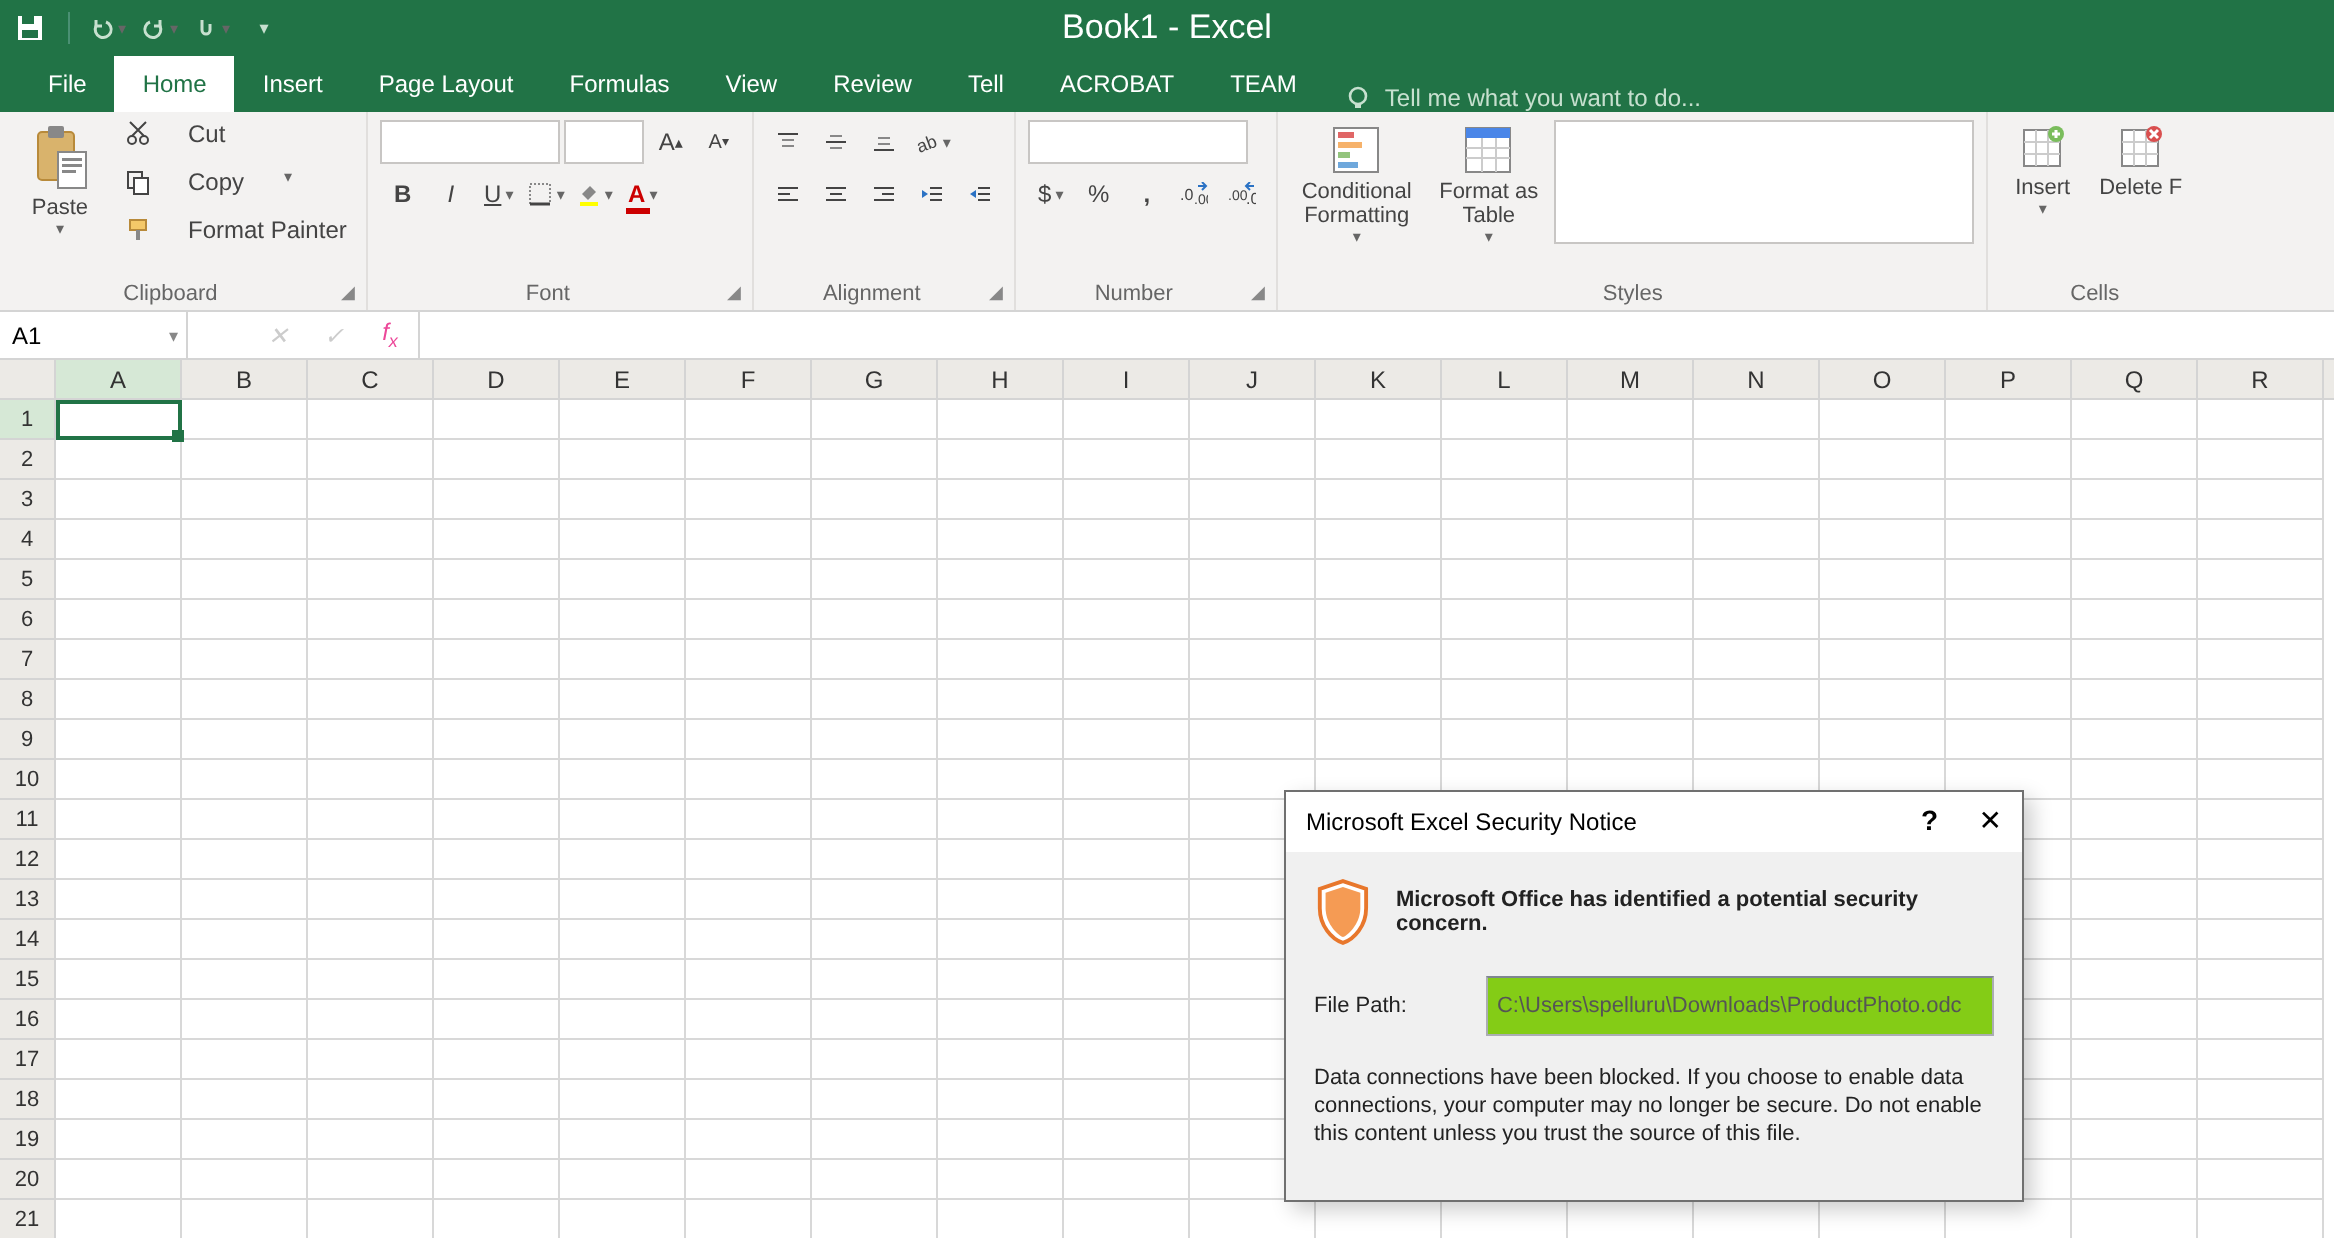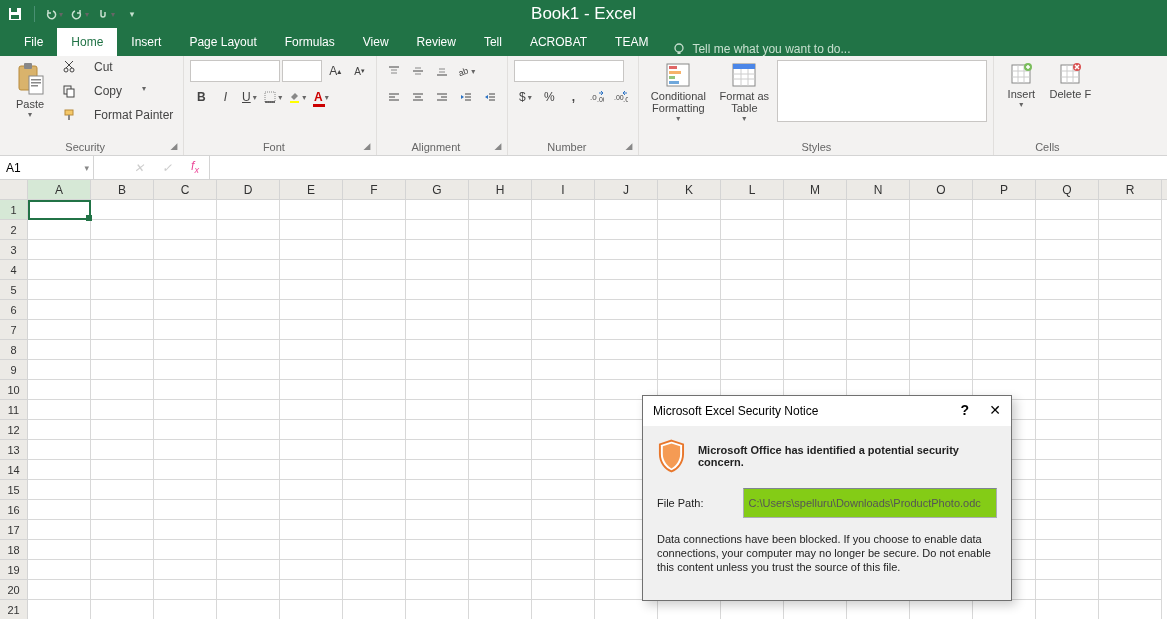--- a/index.html
+++ b/index.html
@@ -167,21 +167,21 @@
           </div>
         <div class="smrow">
             <svg width="14" height="14" viewBox="0 0 14 14">
               <rect x="3" y="2" width="8" height="5" fill="#f4c869" stroke="#b88a3a"></rect>
               <rect x="6" y="7" width="2" height="5" fill="#888"></rect>
             </svg>
             <span>Format Painter</span>
           </div>
       </div>
     </div>
-    <div class="group-label"><span>Security</span><span class="dlaunch">◢</span></div>
+    <div class="group-label"><span>Clipboard</span><span class="dlaunch">◢</span></div>
   </div>
 
   <div class="group">
     <div class="group-body">
       <div class="vcol" style="gap:4px;">
         <div style="display:flex;gap:2px;align-items:center;">
           <input class="fontname" value="" style="">
           <input class="fontsize" value="" style="">
           <span class="iconbtn">A<sup style="font-size:8px;">▴</sup></span>
           <span class="iconbtn" style="font-size:10px;">A<sup style="font-size:7px;">▾</sup></span>

